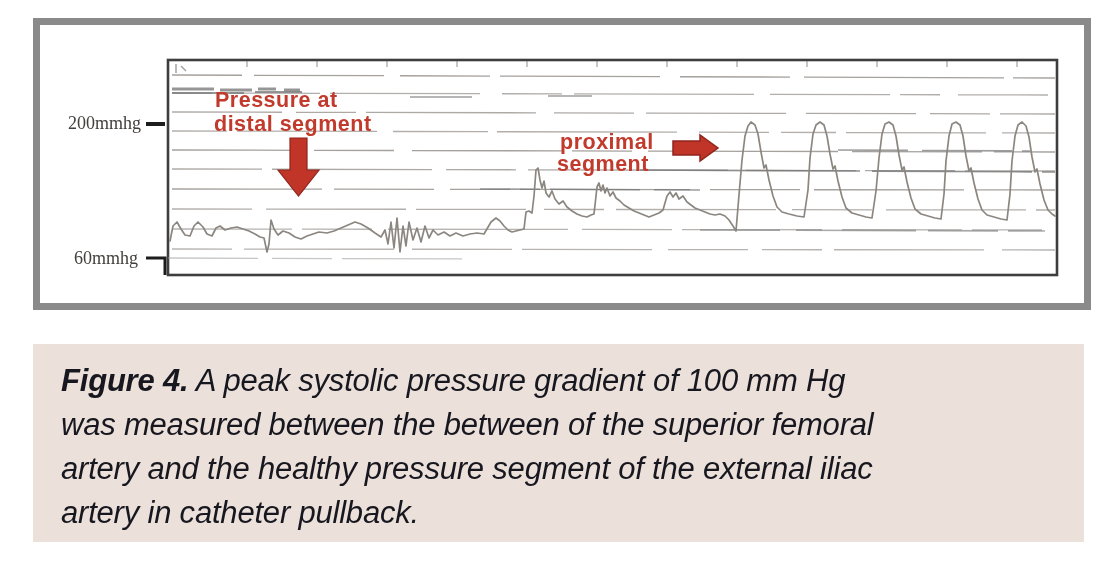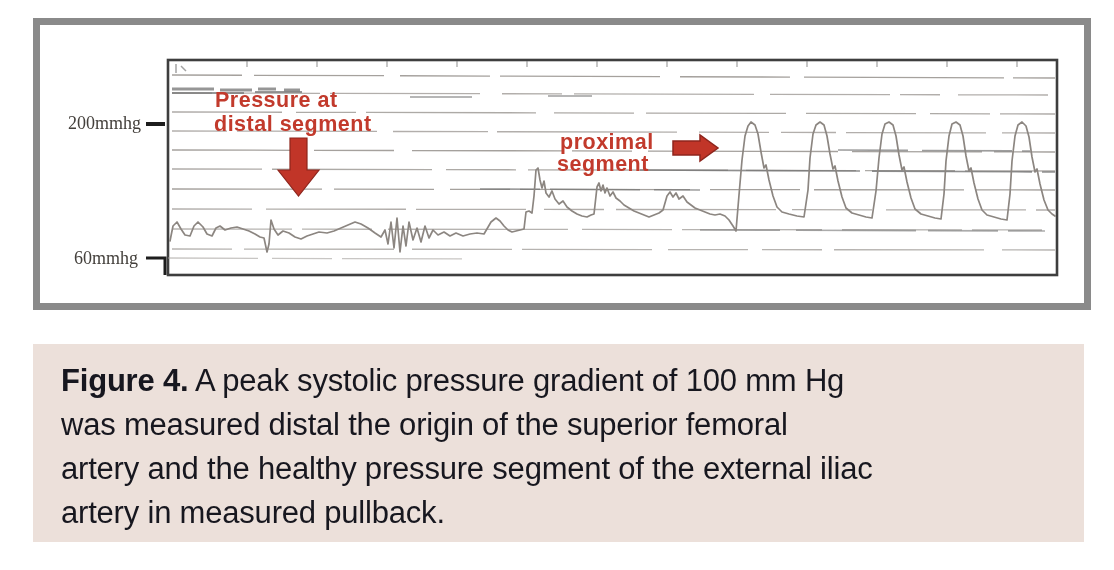--- a/index.html
+++ b/index.html
@@ -15,21 +15,21 @@
             letter-spacing:.5px;fill:var(--red,#c23a2c);}
   .grid{stroke:#a5a19d;stroke-width:1.3;}
   .grid-dark{stroke:#757575;stroke-width:1.6;}
   .trace{fill:none;stroke:var(--trace-gray,#8c8681);stroke-width:1.7;
          stroke-linejoin:round;stroke-linecap:round;}
 
   .caption-box{position:absolute;left:33px;top:344px;width:1051px;height:198px;
                box-sizing:border-box;background:var(--caption-bg,#ece0da);
                padding:15px 40px 0 28px;}
   .caption-line{margin:0;font-size:31px;line-height:44px;letter-spacing:-0.2px;
-                color:var(--caption-text,#17171f);white-space:nowrap;}
+                color:var(--caption-text,#17171f);white-space:nowrap;font-style:italic;}
   .caption-line strong{font-weight:700;}
 </style>
 </head>
 <body>
 
 <div class="page">
 
   <div class="figure-frame">
     <svg class="chart-svg" viewBox="40 25 1044 278">
 
@@ -100,18 +100,18 @@
       <g>
         <text class="red-note" x="560" y="149">proximal</text>
         <text class="red-note" x="557" y="171">segment</text>
       </g>
       <path d="M673,141 h27 v-6 l18,13 l-18,13 v-6 h-27 z" fill="var(--arrow-red,#c13528)" stroke="var(--arrow-outline,#8e251c)" stroke-width="1.5"></path>
     </svg>
   </div>
 
   <div class="caption-box">
     <p class="caption-line"><strong>Figure 4.</strong> <span>A peak systolic pressure gradient of 100 mm Hg</span></p>
-    <p class="caption-line">was measured distal the origin of the superior femoral</p>
+    <p class="caption-line">was measured between the between of the superior femoral</p>
     <p class="caption-line">artery and the healthy pressure segment of the external iliac</p>
-    <p class="caption-line">artery in measured pullback.</p>
+    <p class="caption-line">artery in catheter pullback.</p>
   </div>
 
 </div>
 
 </body></html>

